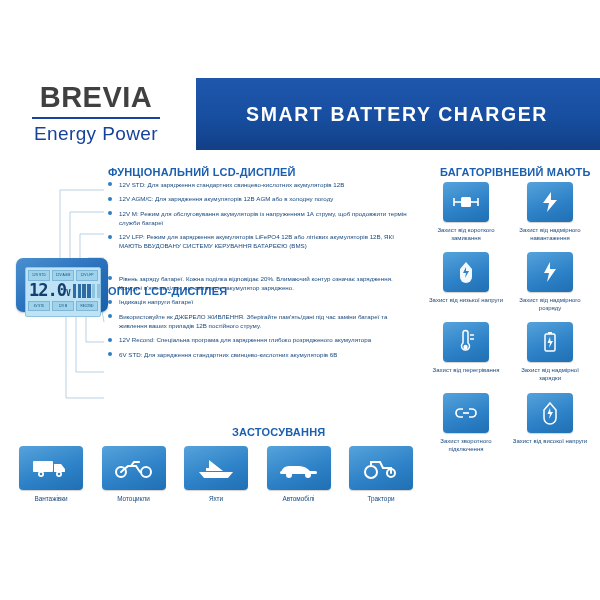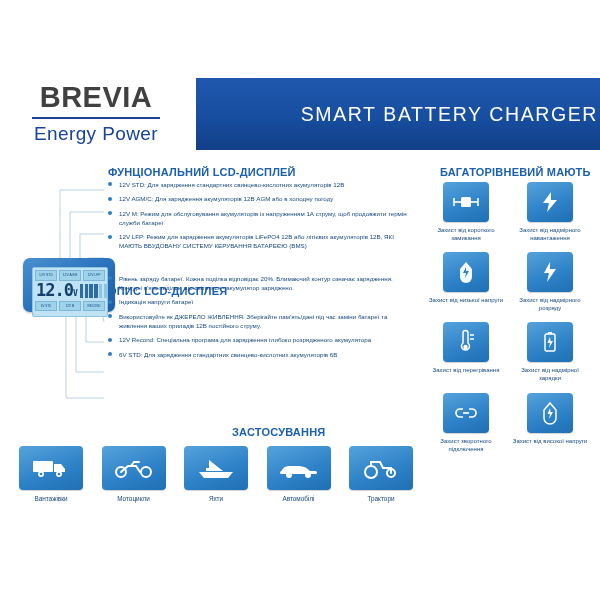--- a/index.html
+++ b/index.html
@@ -25,36 +25,36 @@
     padding-right:4px;box-sizing:border-box;
   }
   .brand-name{
     font-size:29px;font-weight:bold;letter-spacing:.5px;color:#404040;
     line-height:1;
   }
   .brand-rule{width:128px;height:2px;background:#17439a;margin:5px 0 4px 0;}
   .brand-sub{font-size:19px;color:#17439a;letter-spacing:.4px;}
   .header-title{
     flex:1;color:#ffffff;font-size:19.5px;letter-spacing:1.6px;
-    text-align:right;font-weight:normal;padding-right:2px;
+    text-align:center;font-weight:bold;padding-right:2px;
   }
 
   
   .sec-title{
     position:absolute;font-size:11px;font-weight:bold;color:#1b5fb0;
     letter-spacing:.2px;
   }
   #t-lcd{left:108px;top:166px;}
   #t-desc{left:108px;top:285px;}
   #t-prot{left:440px;top:166px;}
   #t-apply{left:232px;top:426px;}
 
   
   .lcd-box{
-    position:absolute;left:23px;top:258px;width:92px;height:54px;
+    position:absolute;left:16px;top:258px;width:92px;height:54px;
     background:#2d78c4;
     background:linear-gradient(150deg,#4a90cf 0%,#2a72bd 50%,#1a5ea9 100%);
     border-radius:7px;box-shadow:0 1px 2px rgba(0,0,0,.25);
   }
   .lcd-screen{
     position:absolute;left:9px;top:9px;width:74px;height:48px;
     background:#bfe3f4;border:1px solid #8fc4e0;border-radius:2px;
   }
   .lcd-topbar{display:flex;gap:2px;padding:2px 2px 0 2px;}
   .lcd-chip{

